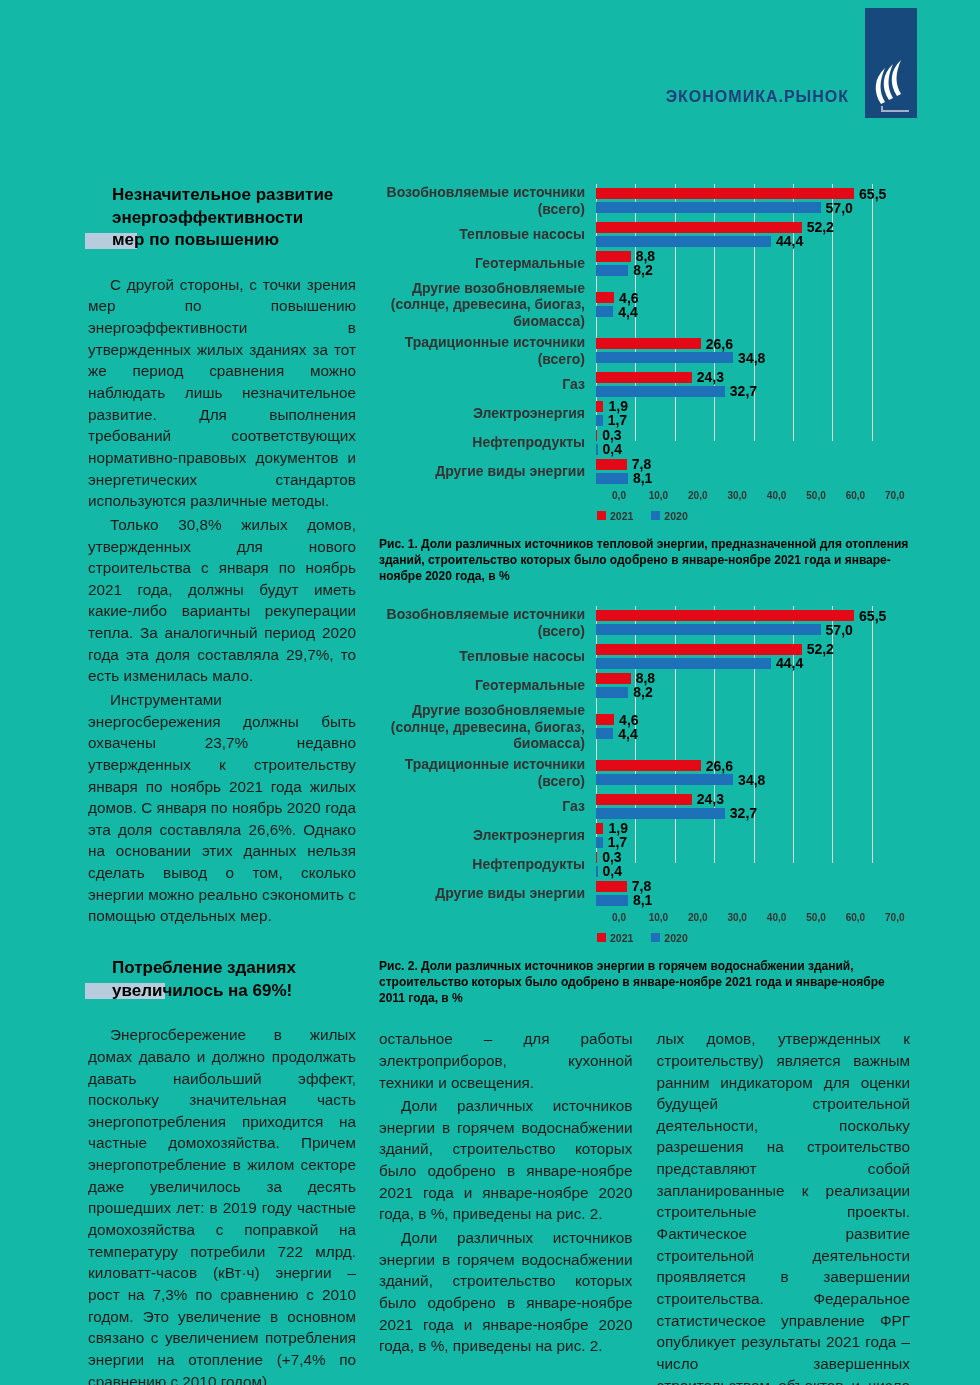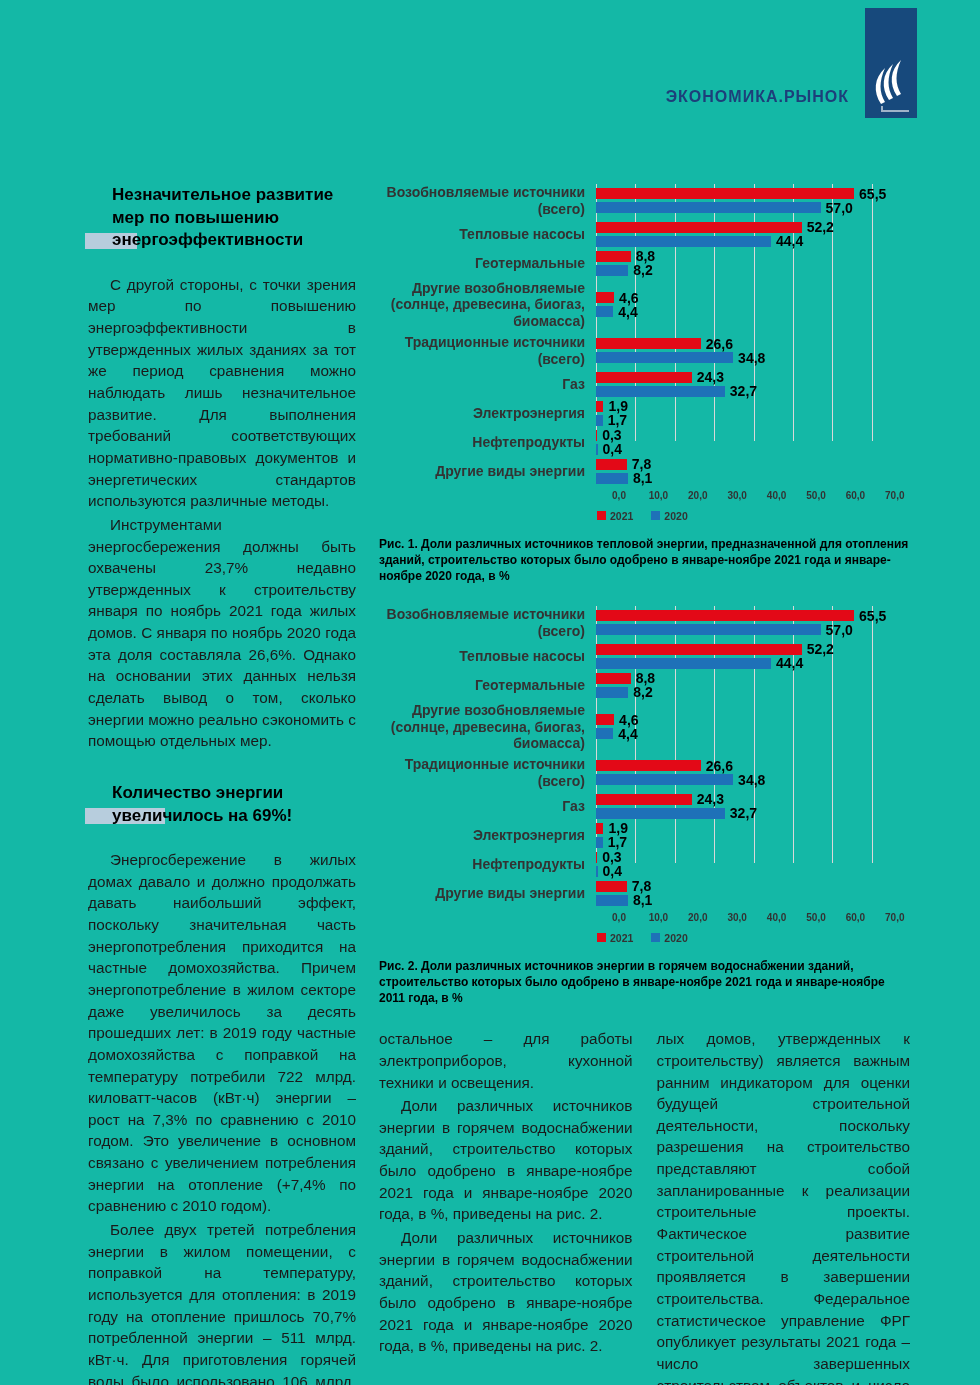--- a/index.html
+++ b/index.html
@@ -99,29 +99,30 @@
       </svg>
     </div>
   </div>
 
   <div class="content">
 
     <aside class="col-left">
       <h2 class="lc-heading">
         <span class="hl hl-w50"></span>
         <span class="hline">Незначительное развитие</span>
+        <span class="hline">энергоэффективности</span>
         <span class="hline">мер по повышению</span>
-        <span class="hline">энергоэффективности</span>
       </h2>
       <p class="para indent">С другой стороны, с точки зрения мер по повышению энергоэффективности в утвержденных жилых зданиях за тот же период сравнения можно наблюдать лишь незначительное развитие. Для выполнения требований соответствующих нормативно-правовых документов и энергетических стандартов используются различные методы.</p>
+      <p class="para indent">Только 30,8% жилых домов, утвержденных для нового строительства с января по ноябрь 2021 года, должны будут иметь какие-либо варианты рекуперации тепла. За аналогичный период 2020 года эта доля составляла 29,7%, то есть изменилась мало.</p>
       <p class="para indent">Инструментами энергосбережения должны быть охвачены 23,7% недавно утвержденных к строительству января по ноябрь 2021 года жилых домов. С января по ноябрь 2020 года эта доля составляла 26,6%. Однако на основании этих данных нельзя сделать вывод о том, сколько энергии можно реально сэкономить с помощью отдельных мер.</p>
 
       <h2 class="lc-heading mt-sect">
         <span class="hl hl-w80"></span>
-        <span class="hline">Количество энергии</span>
+        <span class="hline">Потребление зданиях</span>
         <span class="hline">увеличилось на 69%!</span>
       </h2>
       <p class="para indent">Энергосбережение в жилых домах давало и должно продолжать давать наибольший эффект, поскольку значительная часть энергопотребления приходится на частные домохозяйства. Причем энергопотребление в жилом секторе даже увеличилось за десять прошедших лет: в 2019 году частные домохозяйства с поправкой на температуру потребили 722 млрд. киловатт-часов (кВт·ч) энергии – рост на 7,3% по сравнению с 2010 годом. Это увеличение в основном связано с увеличением потребления энергии на отопление (+7,4% по сравнению с 2010 годом).</p>
       <p class="para indent">Более двух третей потребления энергии в жилом помещении, с поправкой на температуру, используется для отопления: в 2019 году на отопление пришлось 70,7% потребленной энергии – 511 млрд. кВт·ч. Для приготовления горячей воды было использовано 106 млрд. кВт·ч (14,7%),</p>
     </aside>
 
     <section class="main">
 
       <div class="chart" id="chart1">
           <div class="chart-body">

